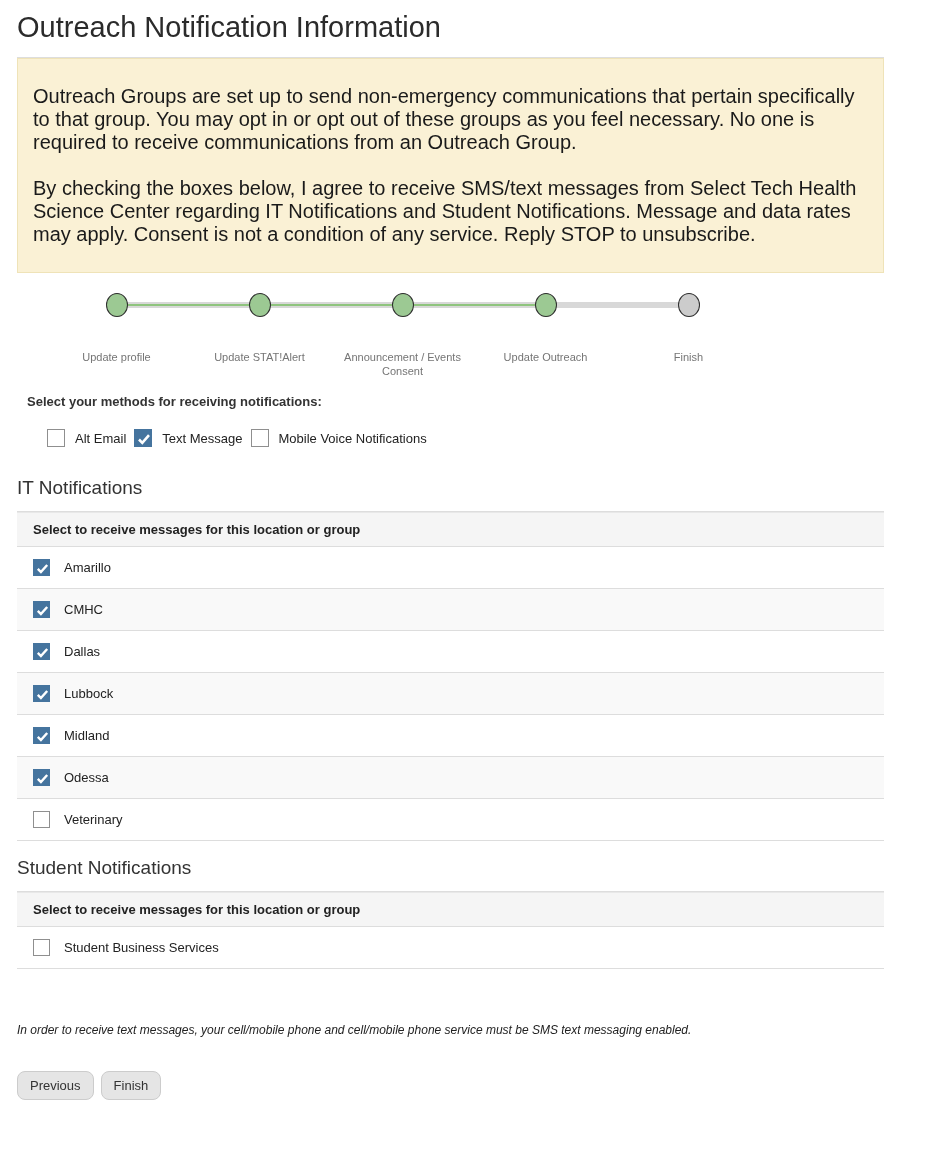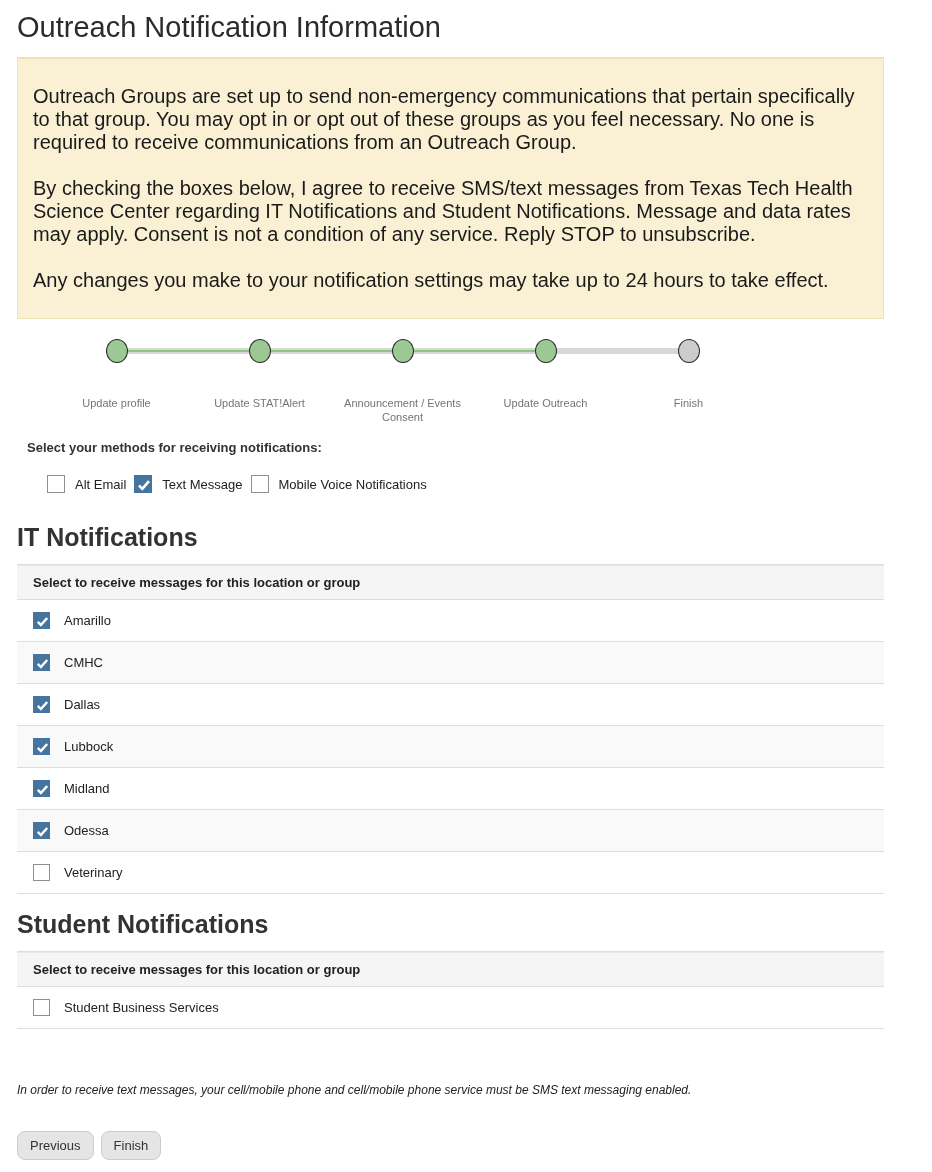--- a/index.html
+++ b/index.html
@@ -117,22 +117,22 @@
   }
   .methods-row .opt-label {
     font-size: 13px;
     color: #222;
     margin: 0 8px 0 10px;
     white-space: nowrap;
   }
 
   
   h2.section-title {
-    font-size: 25px;
-    font-weight: 700;
+    font-size: 19px;
+    font-weight: 400;
     color: #333;
     margin: 30px 0 12px 0;
   }
   .section-hr { margin-bottom: 15px; }
 
   
   .tbl { border-bottom: 1px solid #ddd; }
   .tbl-head {
     background: #f5f5f5;
     border-top: 1px solid #e8e8e8;
@@ -177,22 +177,21 @@
 </head>
 <body>
 
 <div class="container">
 
   <h1 class="page-title">Outreach Notification Information</h1>
   <hr class="divider title-hr">
 
   <div class="info-box">
     <p>Outreach Groups are set up to send non-emergency communications that pertain specifically to that group. You may opt in or opt out of these groups as you feel necessary. No one is required to receive communications from an Outreach Group.</p>
-    <p>By checking the boxes below, I agree to receive SMS/text messages from Texas Tech Health Science Center regarding IT Notifications and Student Notifications. Message and data rates may apply. Consent is not a condition of any service. Reply STOP to unsubscribe.</p>
-    <p>Any changes you make to your notification settings may take up to 24 hours to take effect.</p>
+    <p>By checking the boxes below, I agree to receive SMS/text messages from Select Tech Health Science Center regarding IT Notifications and Student Notifications. Message and data rates may apply. Consent is not a condition of any service. Reply STOP to unsubscribe.</p>
   </div>
 
   <div class="stepper">
     <div class="step">
       <div class="dot done"></div>
       <div class="step-label">Update profile</div>
     </div>
     <div class="step">
       <div class="conn green"></div>
       <div class="dot done"></div>

